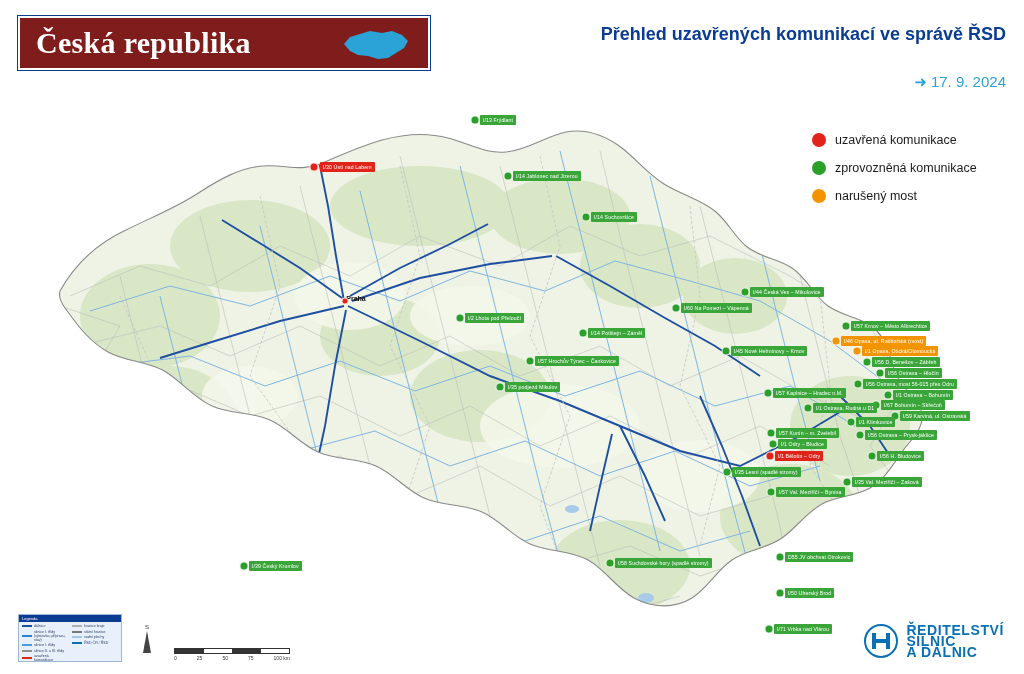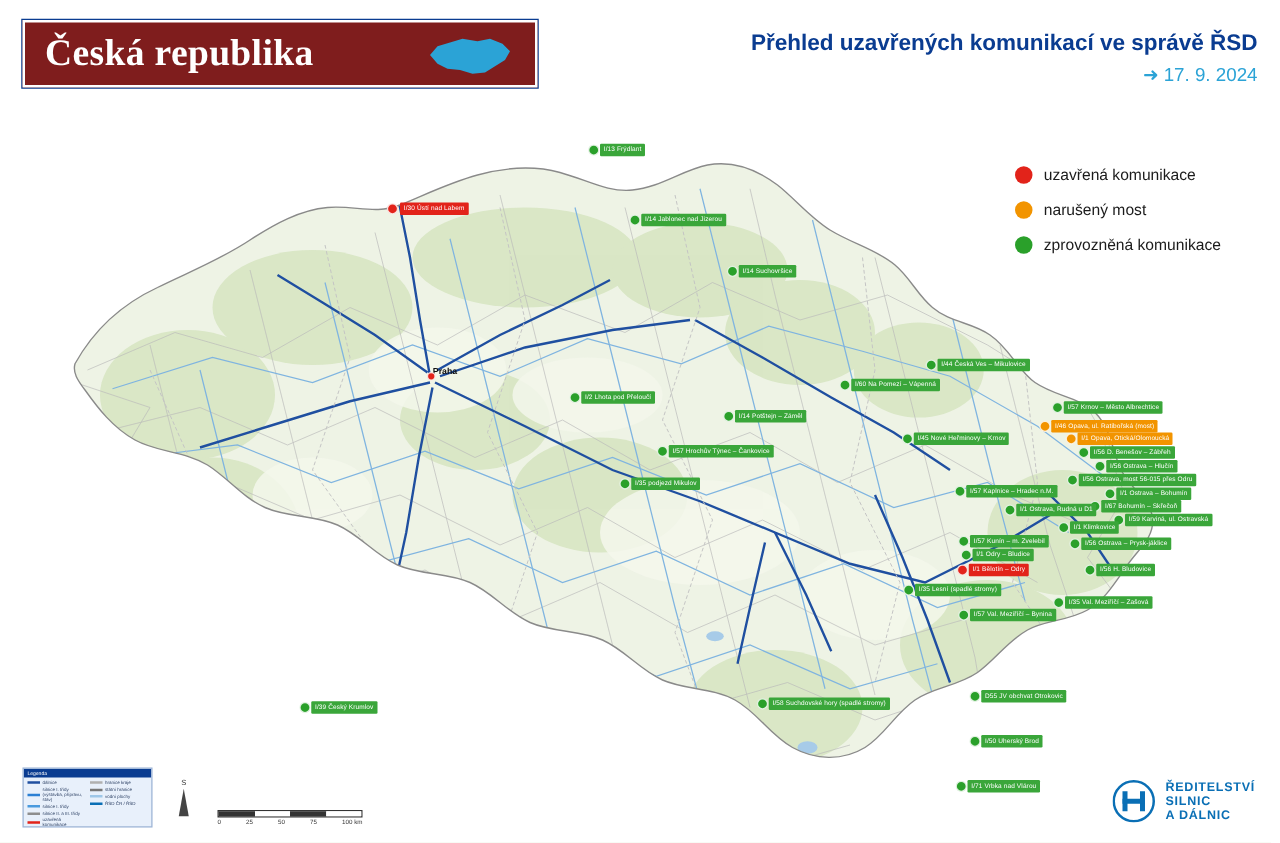--- a/index.html
+++ b/index.html
@@ -56,21 +56,21 @@
     right: 18px;
     top: 24px;
     text-align: right;
   }
   .header-right .headline {
     color: #0a3c91;
     font-size: 18px;
     font-weight: bold;
   }
   .header-right .dateline {
-    margin-top: 6px;
+    margin-top: 28px;
     color: #2ba3d6;
     font-size: 15px;
   }
   .header-right .dateline .arrow {
     margin-right: 4px;
   }
 
   
   .legend {
     position: absolute;
@@ -217,21 +217,21 @@
     align-items: center;
     gap: 8px;
   }
   .rsd-mark {
     width: 34px;
     height: 34px;
     flex: 0 0 auto;
   }
   .rsd-text {
     color: #0a6fb5;
-    font-size: 10px;
+    font-size: 14px;
     font-weight: bold;
     line-height: 11px;
     letter-spacing: 0.6px;
   }
 
   .city-label {
     position: absolute;
     font-size: 7px;
     color: #111;
     font-weight: bold;
@@ -256,26 +256,26 @@
       <span class="arrow">➜</span><span>17. 9. 2024</span>
     </div>
   </div>
 
   <div class="legend">
     <div class="legend-row">
       <span class="legend-dot" style="background:#e2231a"></span>
       <span class="legend-label">uzavřená komunikace</span>
     </div>
     <div class="legend-row">
+      <span class="legend-dot" style="background:#2aa02a"></span>
+      <span class="legend-label">zprovozněná komunikace</span>
+    </div>
+    <div class="legend-row">
       <span class="legend-dot" style="background:#f29400"></span>
       <span class="legend-label">narušený most</span>
-    </div>
-    <div class="legend-row">
-      <span class="legend-dot" style="background:#2aa02a"></span>
-      <span class="legend-label">zprovozněná komunikace</span>
     </div>
   </div>
 
   <div id="map">
     <svg width="1024" height="578">
       <defs>
         <clipPath id="czclip">
           <path d="M60,195 C75,168 96,148 126,134 C150,122 176,112 200,96 C220,83 240,72 262,70
                    C284,68 300,76 320,68 C342,59 360,50 382,44 C404,38 426,36 448,42
                    C470,48 486,58 506,56 C528,54 546,40 566,36 C588,32 606,40 622,52

